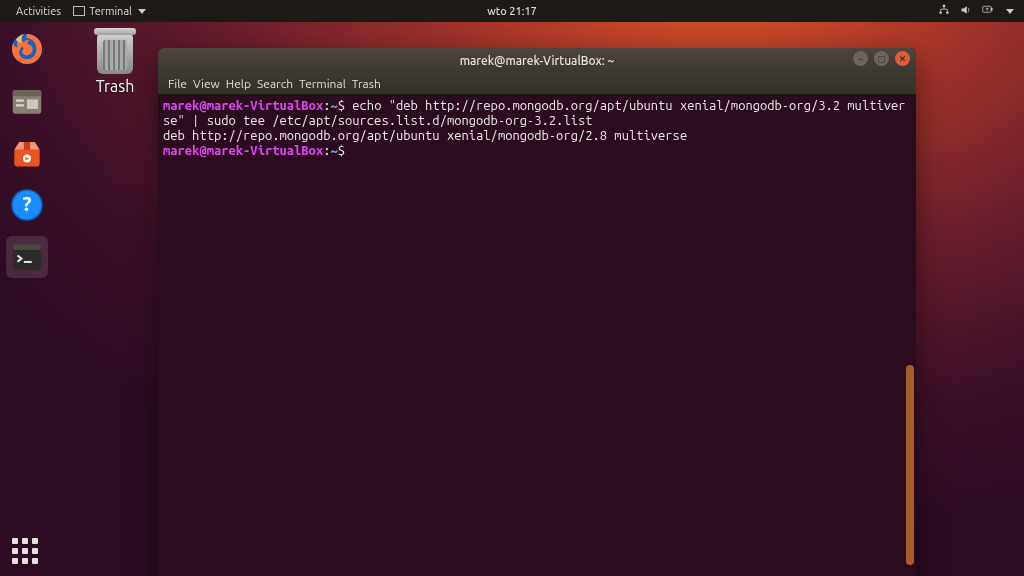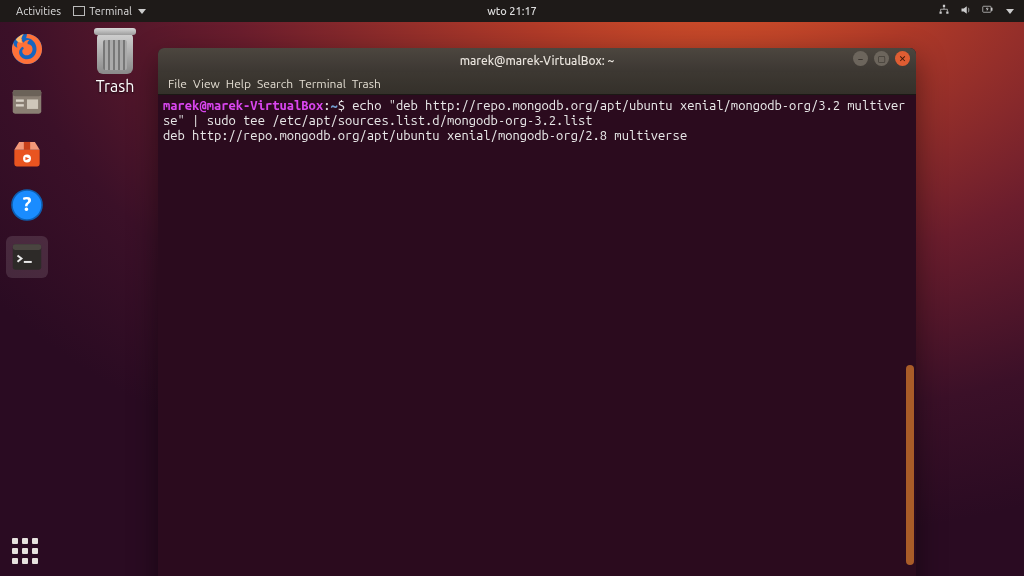--- a/index.html
+++ b/index.html
@@ -159,15 +159,16 @@
     <span>File</span>
     <span>View</span>
     <span>Help</span>
     <span>Search</span>
     <span>Terminal</span>
     <span>Trash</span>
   </div>
   <div class="termbody">
     <div class="pre"><span class="g">marek@marek-VirtualBox</span><span class="w">:</span><span class="b">~</span><span class="w">$</span><span class="w"> </span><span class="w">echo "deb http://repo.mongodb.org/apt/ubuntu xenial/mongodb-org/3.2 multiverse" | sudo tee /etc/apt/sources.list.d/mongodb-org-3.2.list</span></div>
     <div class="pre w">deb http://repo.mongodb.org/apt/ubuntu xenial/mongodb-org/2.8 multiverse</div>
+    <div class="pre"><span class="g">marek@marek-VirtualBox</span><span class="w">:</span><span class="b">~</span><span class="w">$</span><span class="w"> </span><span class="w"></span></div>
     <div class="scrollbar"></div>
   </div>
 </div>
 
 </body></html>

